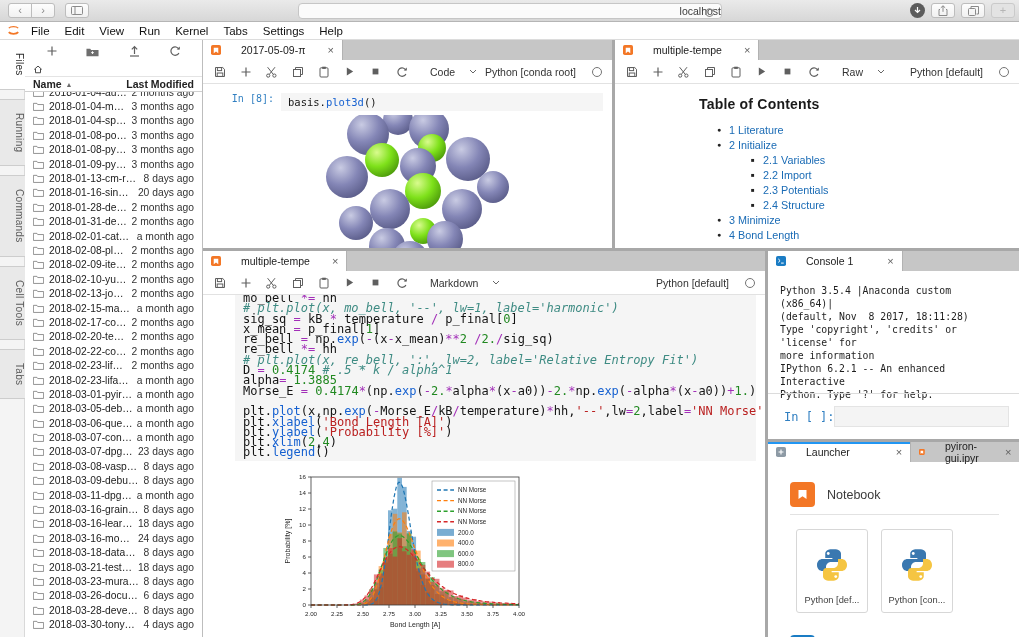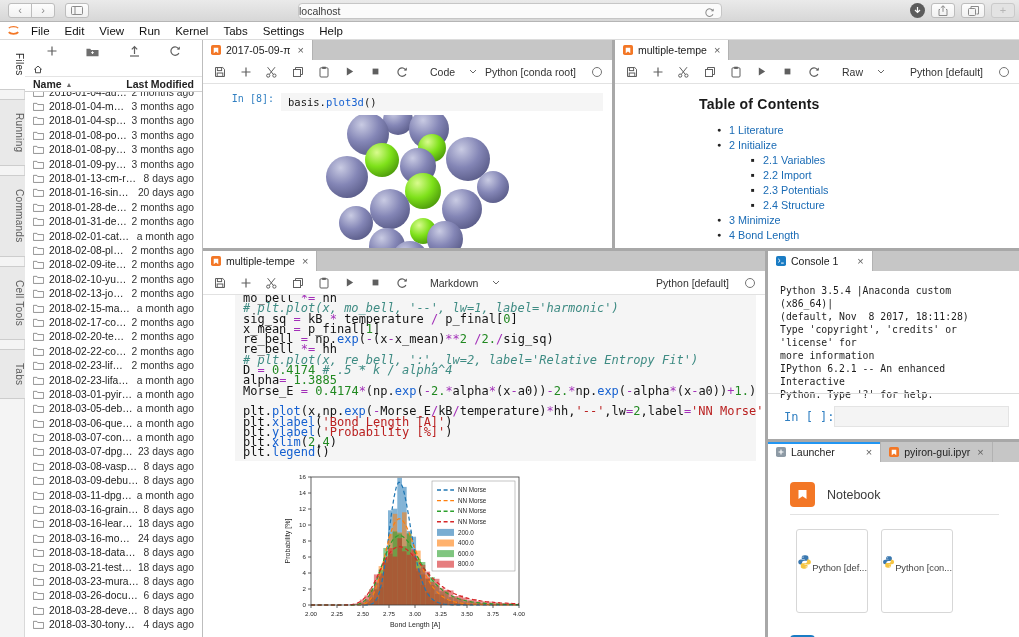--- a/index.html
+++ b/index.html
@@ -6,21 +6,21 @@
 html,body{width:1019px;height:637px;overflow:hidden}
 body{font-family:"Liberation Sans",sans-serif;background:#fff;position:relative;font-size:12px;color:#212121}
 svg{display:block}
 
 .chrome{position:absolute;left:0;top:0;width:1019px;height:22px;background:linear-gradient(#eaeaea,#d7d7d7);border-bottom:1px solid #b5b5b5;display:flex;align-items:center;padding:0 8px}
 .nav-group{display:flex}
 .chrome-btn{height:15px;min-width:24px;border:1px solid #bdbdbd;background:linear-gradient(#fdfdfd,#f1f1f1);color:#8a8a8a;font-size:11px;line-height:13px;text-align:center;border-radius:3px;display:flex;align-items:center;justify-content:center}
 .nav-group .chrome-btn:first-child{border-radius:3px 0 0 3px}
 .nav-group .chrome-btn:last-child{border-radius:0 3px 3px 0;margin-left:-1px}
 .sidebar-toggle{margin-left:10px}
-.url-bar{position:absolute;left:298px;top:3px;width:424px;height:16px;background:#fbfbfb;border:1px solid #c6c6c6;border-radius:4px;display:flex;align-items:center;justify-content:flex-start;font-size:10.5px;color:#3c3c3c}
+.url-bar{position:absolute;left:298px;top:3px;width:424px;height:16px;background:#fbfbfb;border:1px solid #c6c6c6;border-radius:4px;display:flex;align-items:center;justify-content:flex-end;font-size:10.5px;color:#3c3c3c}
 .url-reload{position:absolute;right:6px;top:3px}
 .chrome-right{position:absolute;right:4px;top:3px;display:flex;gap:6px;align-items:center}
 .dl-circle{width:15px;height:15px;border-radius:50%;background:#5c5c5c;display:flex;align-items:center;justify-content:center}
 .plus-btn{color:#b5b5b5;border-color:#cacaca;background:#e3e3e3}
 
 .menubar{position:absolute;left:0;top:22px;width:1019px;height:18px;background:#fff;border-bottom:1px solid #dcdcdc;display:flex;align-items:center}
 .jlogo{margin:0 10px 0 6px}
 .menu-item{font-size:11.5px;color:#111;margin-right:15px}
 
 .workspace{position:absolute;left:0;top:40px;width:1019px;height:597px}
@@ -42,21 +42,21 @@
 .fb-row .fdate{color:#333;margin-left:4px}
 
 .dock{position:absolute;left:203px;top:0;width:816px;height:597px;background:#a8a8a8}
 .panel{position:absolute;background:#fff;display:flex;flex-direction:column;overflow:hidden}
 .p-nb1{left:0;top:0;width:409px;height:208px}
 .p-nb2{left:412px;top:0;width:404px;height:208px}
 .p-nb3{left:0;top:211px;width:562px;height:386px}
 .p-console{left:565px;top:211px;width:251px;height:188px}
 .p-launcher{left:565px;top:402px;width:251px;height:195px}
 .tabbar{height:20px;background:#c6c6c6;display:flex;align-items:flex-end;flex:none}
-.tab{height:20px;display:flex;align-items:center;gap:5px;padding:0 8px;font-size:10.5px;color:#212121;background:#c6c6c6;border-right:1px solid #b2b2b2}
+.tab{height:20px;display:flex;align-items:center;gap:20px;padding:0 8px;font-size:10.5px;color:#212121;background:#c6c6c6;border-right:1px solid #b2b2b2}
 .tab.active{background:#fff;border-right:1px solid #b2b2b2}
 .tab.blue-top{box-shadow:inset 0 2px 0 #2196f3}
 .tab .close{color:#616161;font-size:11px;margin-left:2px}
 .nb-toolbar{height:24px;border-bottom:1px solid #e2e2e2;display:flex;align-items:center;padding:0 10px;flex:none}
 .tb-icons{display:flex;align-items:center;gap:13px}
 .tb-icon{width:13px;height:13px;display:flex;align-items:center;justify-content:center;color:#5f5f5f}
 .tb-mode{display:flex;align-items:center;gap:14px;margin-left:22px;font-size:10.5px;color:#333}
 .tb-kernel{margin-left:auto;display:flex;align-items:center;gap:16px;font-size:10.5px;color:#333}
 .kernel-dot{width:10px;height:10px;border:1px solid #757575;border-radius:50%}
 .p-content{flex:1;overflow:hidden;position:relative}
@@ -81,21 +81,21 @@
 .console-body{padding:13px 12px;font-family:"DejaVu Sans Mono",monospace;font-size:9.8px;line-height:13px;color:#1d1d1d;white-space:pre-wrap}
 .console-input{position:absolute;left:0;right:0;bottom:0;height:46px;border-top:1px solid #dcdcdc}
 .console-prompt{position:absolute;left:16px;top:16px;font-family:"DejaVu Sans Mono",monospace;font-size:12px;color:#307fc1}
 .console-field{position:absolute;left:66px;right:10px;top:12px;height:21px;background:#f4f4f4;border:1px solid #e4e4e4}
 
 .launcher-body{padding:16px 20px 0 22px}
 .sec-head{display:flex;align-items:center;gap:12px;margin-top:4px}
 .sec-title{font-size:12.5px;color:#3a3a3a}
 .sec-underline{height:1px;background:#e2e2e2;margin-top:7px}
 .cards{display:flex;gap:13px;margin:14px 0 22px 6px}
-.card{width:72px;height:84px;border:1px solid #d7d7d7;border-radius:3px;background:#fff;display:flex;flex-direction:row;align-items:center;justify-content:flex-end;padding-bottom:7px}
+.card{width:72px;height:84px;border:1px solid #d7d7d7;border-radius:3px;background:#fff;display:flex;flex-direction:column;align-items:center;justify-content:flex-end;padding-bottom:7px}
 .card .pylogo{margin-bottom:12px}
 .card-label{font-size:9.3px;color:#424242;white-space:nowrap}
 .sq-icon{width:25px;height:25px;border-radius:4px;display:flex;align-items:center;justify-content:center;flex:none}
 .sq-orange{background:#f37726}
 .sq-blue{background:#1a7cc4}
 </style>
 </head>
 <body>
 
 <div class="chrome">
@@ -776,21 +776,21 @@
       <div class="p-content">
         <div class="codepane">
           <div class="clip">
               <div class="cl"><span class="tk-p">mo_bell </span><span class="tk-o">*=</span><span class="tk-p"> hh</span></div>
               <div class="cl"><span class="tk-c"># plt.plot(x, mo_bell, '--', lw=1, label='harmonic')</span></div>
               <div class="cl"><span class="tk-p">sig_sq </span><span class="tk-o">=</span><span class="tk-p"> kB </span><span class="tk-o">*</span><span class="tk-p"> temperature </span><span class="tk-o">/</span><span class="tk-p"> p_final[</span><span class="tk-n">0</span><span class="tk-p">]</span></div>
               <div class="cl"><span class="tk-p">x_mean </span><span class="tk-o">=</span><span class="tk-p"> p_final[</span><span class="tk-n">1</span><span class="tk-p">]</span></div>
               <div class="cl"><span class="tk-p">re_bell </span><span class="tk-o">=</span><span class="tk-p"> np.</span><span class="tk-f">exp</span><span class="tk-p">(</span><span class="tk-o">-</span><span class="tk-p">(x</span><span class="tk-o">-</span><span class="tk-p">x_mean)</span><span class="tk-o">**</span><span class="tk-n">2</span><span class="tk-p"> </span><span class="tk-o">/</span><span class="tk-n">2.</span><span class="tk-o">/</span><span class="tk-p">sig_sq)</span></div>
               <div class="cl"><span class="tk-p">re_bell </span><span class="tk-o">*=</span><span class="tk-p"> hh</span></div>
               <div class="cl"><span class="tk-c"># plt.plot(x, re_bell, ':', lw=2, label='Relative Entropy Fit')</span></div>
-              <div class="cl"><span class="tk-p">D </span><span class="tk-o">=</span><span class="tk-p"> </span><span class="tk-n">0.4174</span><span class="tk-p"> </span><span class="tk-c"># .5 * k / alpha^4</span></div>
+              <div class="cl"><span class="tk-p">D </span><span class="tk-o">=</span><span class="tk-p"> </span><span class="tk-n">0.4174</span><span class="tk-p"> </span><span class="tk-c"># .5 * k / alpha^1</span></div>
               <div class="cl"><span class="tk-p">alpha</span><span class="tk-o">=</span><span class="tk-p"> </span><span class="tk-n">1.3885</span></div>
               <div class="cl"><span class="tk-p">Morse_E </span><span class="tk-o">=</span><span class="tk-p"> </span><span class="tk-n">0.4174</span><span class="tk-o">*</span><span class="tk-p">(np.</span><span class="tk-f">exp</span><span class="tk-p">(</span><span class="tk-o">-</span><span class="tk-n">2.</span><span class="tk-o">*</span><span class="tk-p">alpha</span><span class="tk-o">*</span><span class="tk-p">(x</span><span class="tk-o">-</span><span class="tk-p">a0))</span><span class="tk-o">-</span><span class="tk-n">2.</span><span class="tk-o">*</span><span class="tk-p">np.</span><span class="tk-f">exp</span><span class="tk-p">(</span><span class="tk-o">-</span><span class="tk-p">alpha</span><span class="tk-o">*</span><span class="tk-p">(x</span><span class="tk-o">-</span><span class="tk-p">a0))</span><span class="tk-o">+</span><span class="tk-n">1.</span><span class="tk-p">)</span></div>
               <div class="cl">&nbsp;</div>
               <div class="cl"><span class="tk-p">plt.</span><span class="tk-f">plot</span><span class="tk-p">(x,np.</span><span class="tk-f">exp</span><span class="tk-p">(</span><span class="tk-o">-</span><span class="tk-p">Morse_E</span><span class="tk-o">/</span><span class="tk-p">kB</span><span class="tk-o">/</span><span class="tk-p">temperature)</span><span class="tk-o">*</span><span class="tk-p">hh,</span><span class="tk-s">'--'</span><span class="tk-p">,lw</span><span class="tk-o">=</span><span class="tk-n">2</span><span class="tk-p">,label</span><span class="tk-o">=</span><span class="tk-s">'NN Morse'</span><span class="tk-p">)</span></div>
               <div class="cl"><span class="tk-p">plt.</span><span class="tk-f">xlabel</span><span class="tk-p">(</span><span class="tk-s">'Bond Length [A]'</span><span class="tk-p">)</span></div>
               <div class="cl"><span class="tk-p">plt.</span><span class="tk-f">ylabel</span><span class="tk-p">(</span><span class="tk-s">'Probability [%]'</span><span class="tk-p">)</span></div>
               <div class="cl"><span class="tk-p">plt.</span><span class="tk-f">xlim</span><span class="tk-p">(</span><span class="tk-n">2</span><span class="tk-p">,</span><span class="tk-n">4</span><span class="tk-p">)</span></div>
               <div class="cl"><span class="tk-p">plt.</span><span class="tk-f">legend</span><span class="tk-p">()</span></div>
             </div>
         </div>

